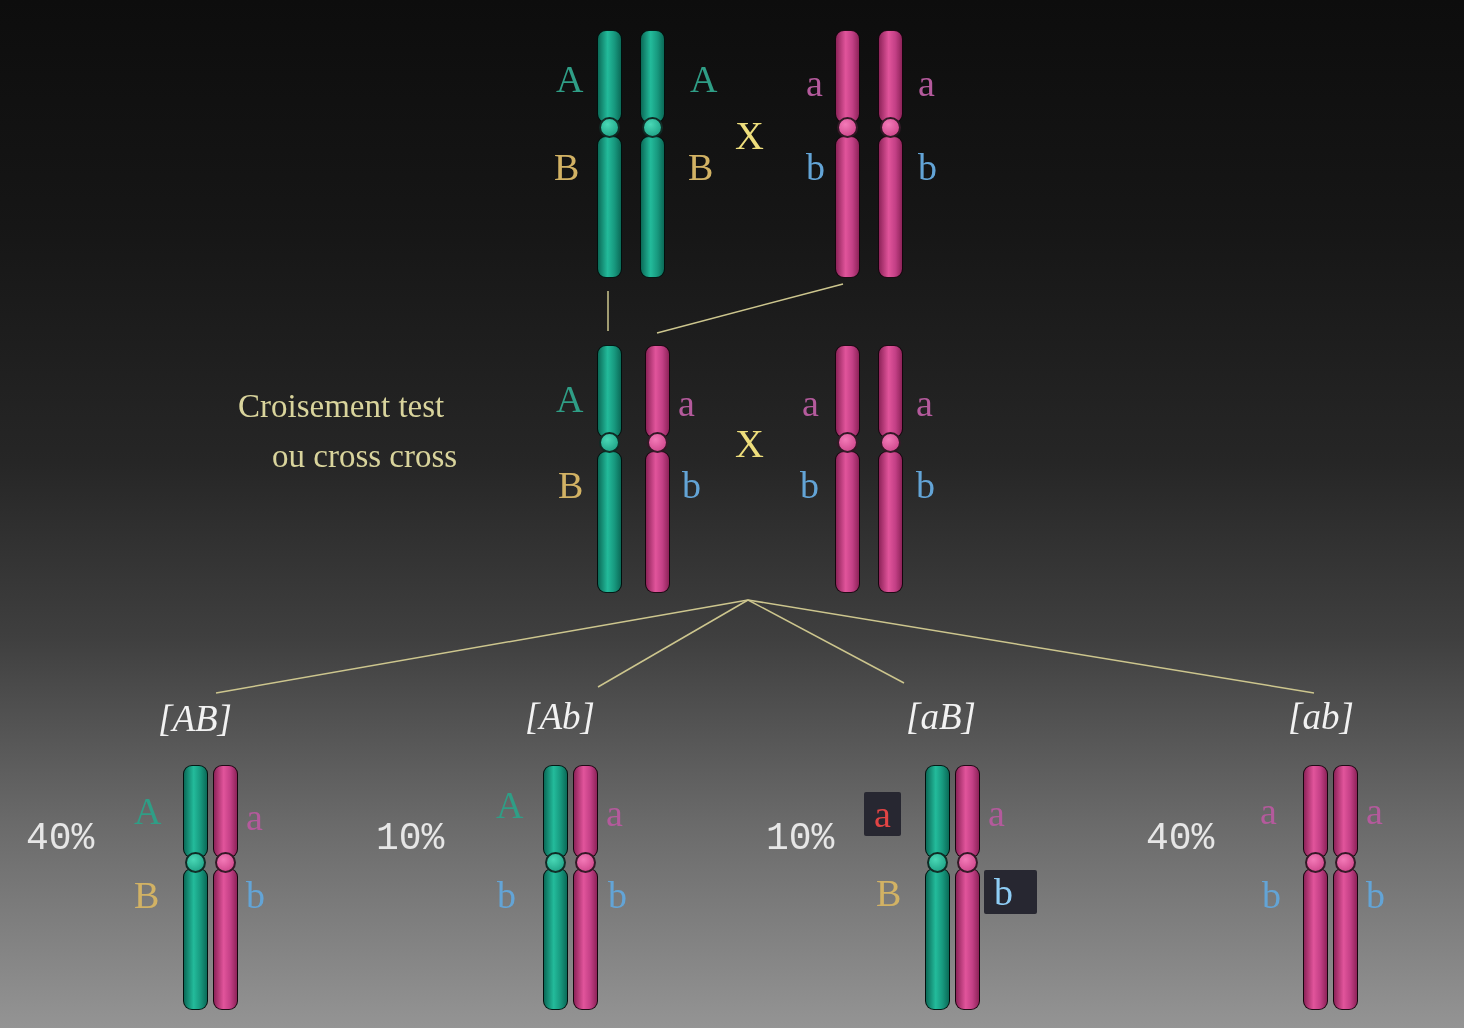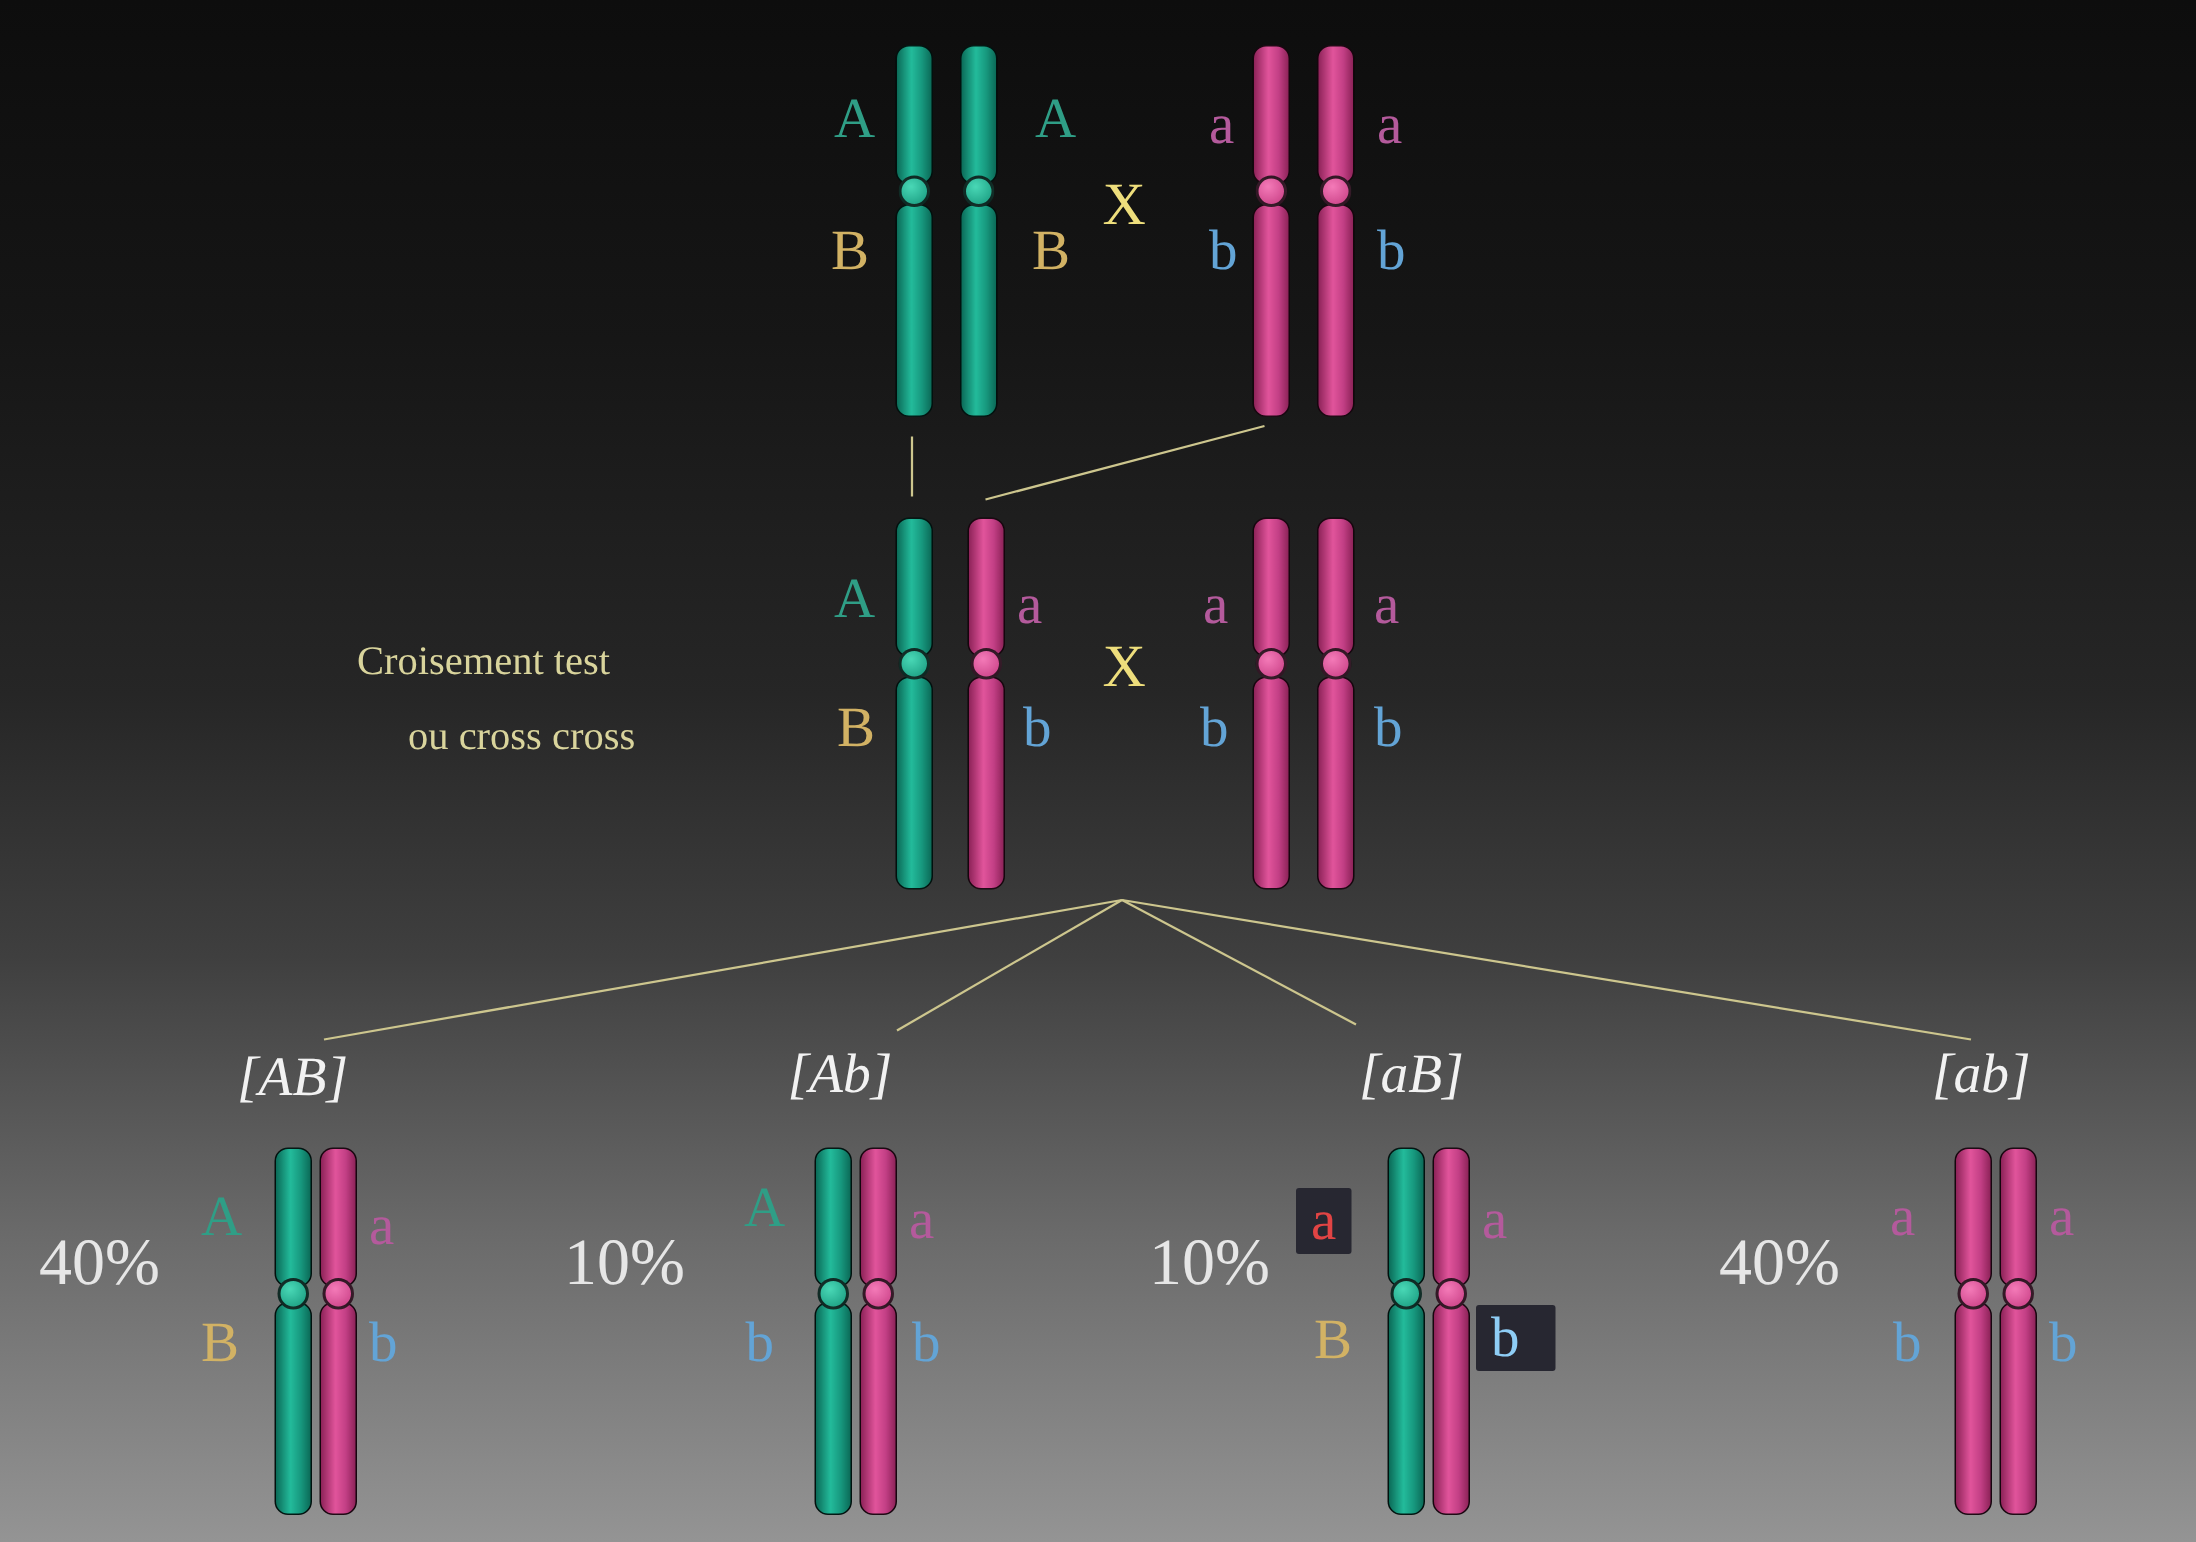--- a/index.html
+++ b/index.html
@@ -27,23 +27,23 @@
   .teal .cen{background:radial-gradient(circle at 38% 32%,#49d8b6,#16977c);}
   .pink::before,.pink::after{background:linear-gradient(90deg,#8e2359 0%,#e1549b 42%,#c23f85 72%,#8e2359 100%);}
   .pink .cen{background:radial-gradient(circle at 38% 32%,#f47ab8,#c63c82);}
   
   .lbl{position:absolute;font-size:38px;line-height:1;white-space:nowrap;}
   .cA{color:#2f9e86;}
   .cB{color:#d2b264;}
   .ca{color:#b45a9c;}
   .cb{color:#63a4d6;}
   .cx{color:#eede7c;font-size:40px;}
-  .cap{color:#d9d49c;font-size:27px;margin-top:37px;}
+  .cap{color:#d9d49c;font-size:33px;}
   .phen{color:#f2f2f2;font-size:37px;font-style:italic;}
-  .pct{color:#e6e6e6;font-size:44px;}
+  .pct{color:#e6e6e6;font-size:38px;font-family:Liberation Mono, monospace;}
   .hl{background:#272731;padding:3px 10px;border-radius:2px;}
   .hl-red{color:#e14444;}
   .hl-blue{color:#8ecdf5;}
   
   #lines{position:absolute;left:0;top:0;pointer-events:none;z-index:1;}
   #lines line{stroke:#cdc68e;stroke-width:1.5;}
 </style>
 </head>
 <body>
 

